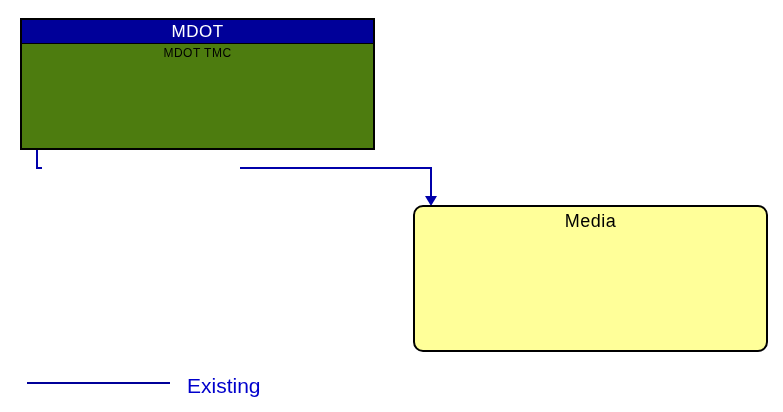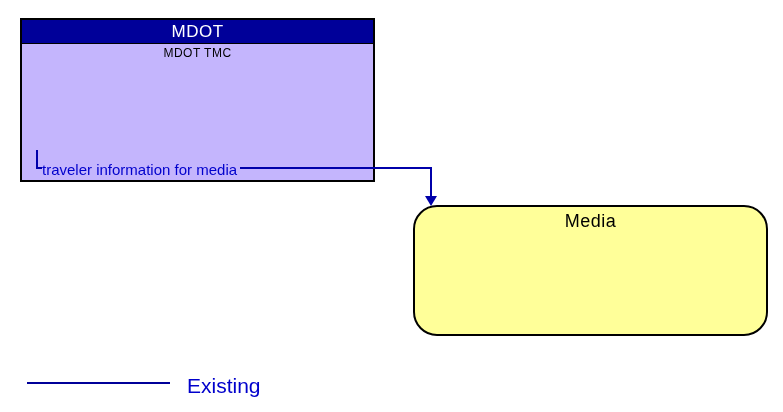--- a/index.html
+++ b/index.html
@@ -14,23 +14,23 @@
     width: 783px;
     height: 412px;
     background: #ffffff;
   }
   
   .entity-box {
     position: absolute;
     left: 20px;
     top: 18px;
     width: 355px;
-    height: 164px;
+    height: 132px;
     border: 2px solid #000000;
-    background: #c4b5fd;
+    background: #4d7c0f;
   }
   .entity-header {
     height: 24px;
     border-bottom: 1px solid #000000;
     text-align: center;
     font-size: 17px;
     line-height: 23px;
     letter-spacing: 0.5px;
   }
   .entity-body {
@@ -62,23 +62,23 @@
     top: 161px;
     font-size: 15px;
     white-space: nowrap;
   }
   
   .terminator-box {
     position: absolute;
     left: 413px;
     top: 205px;
     width: 355px;
-    height: 131px;
+    height: 147px;
     border: 2px solid #000000;
-    border-radius: 24px;
+    border-radius: 10px;
   }
   .terminator-label {
     text-align: center;
     font-size: 18px;
     color: #000000;
     padding-top: 4px;
     letter-spacing: 0.5px;
   }
   
   .legend-line {
@@ -101,21 +101,20 @@
 
 <div class="stage">
 
   <div class="entity-box">
     <div class="entity-header" style="background-color: rgb(0, 0, 153); color: rgb(255, 255, 255);">MDOT</div>
     <div class="entity-body">MDOT TMC</div>
   </div>
 
   <div class="line flow-v1" style="background-color: rgb(0, 0, 170);"></div>
   <div class="line flow-foot" style="background-color: rgb(0, 0, 170);"></div>
-  <div class="flow-label" style="color: rgb(0, 0, 204);">traveler information for media</div>
   <div class="line flow-h1" style="background-color: rgb(0, 0, 170);"></div>
   <div class="line flow-v2" style="background-color: rgb(0, 0, 170);"></div>
   <div class="flow-arrowhead" style="border-top-color: rgb(0, 0, 170);"></div>
 
   <div class="terminator-box" style="background-color: rgb(255, 255, 153);">
     <div class="terminator-label">Media</div>
   </div>
 
   <div class="legend-line" style="background-color: rgb(0, 0, 153);"></div>
   <div class="legend-label" style="color: rgb(0, 0, 204);">Existing</div>

